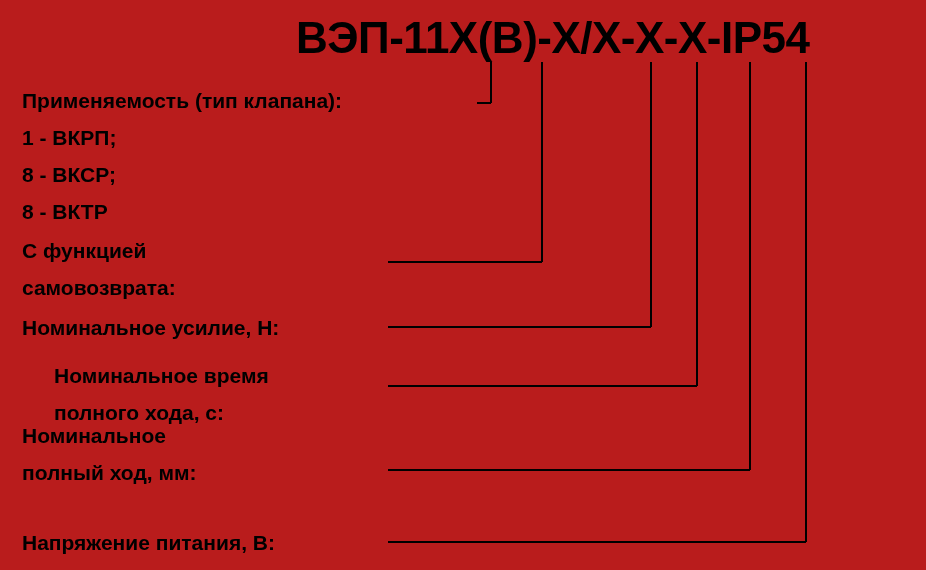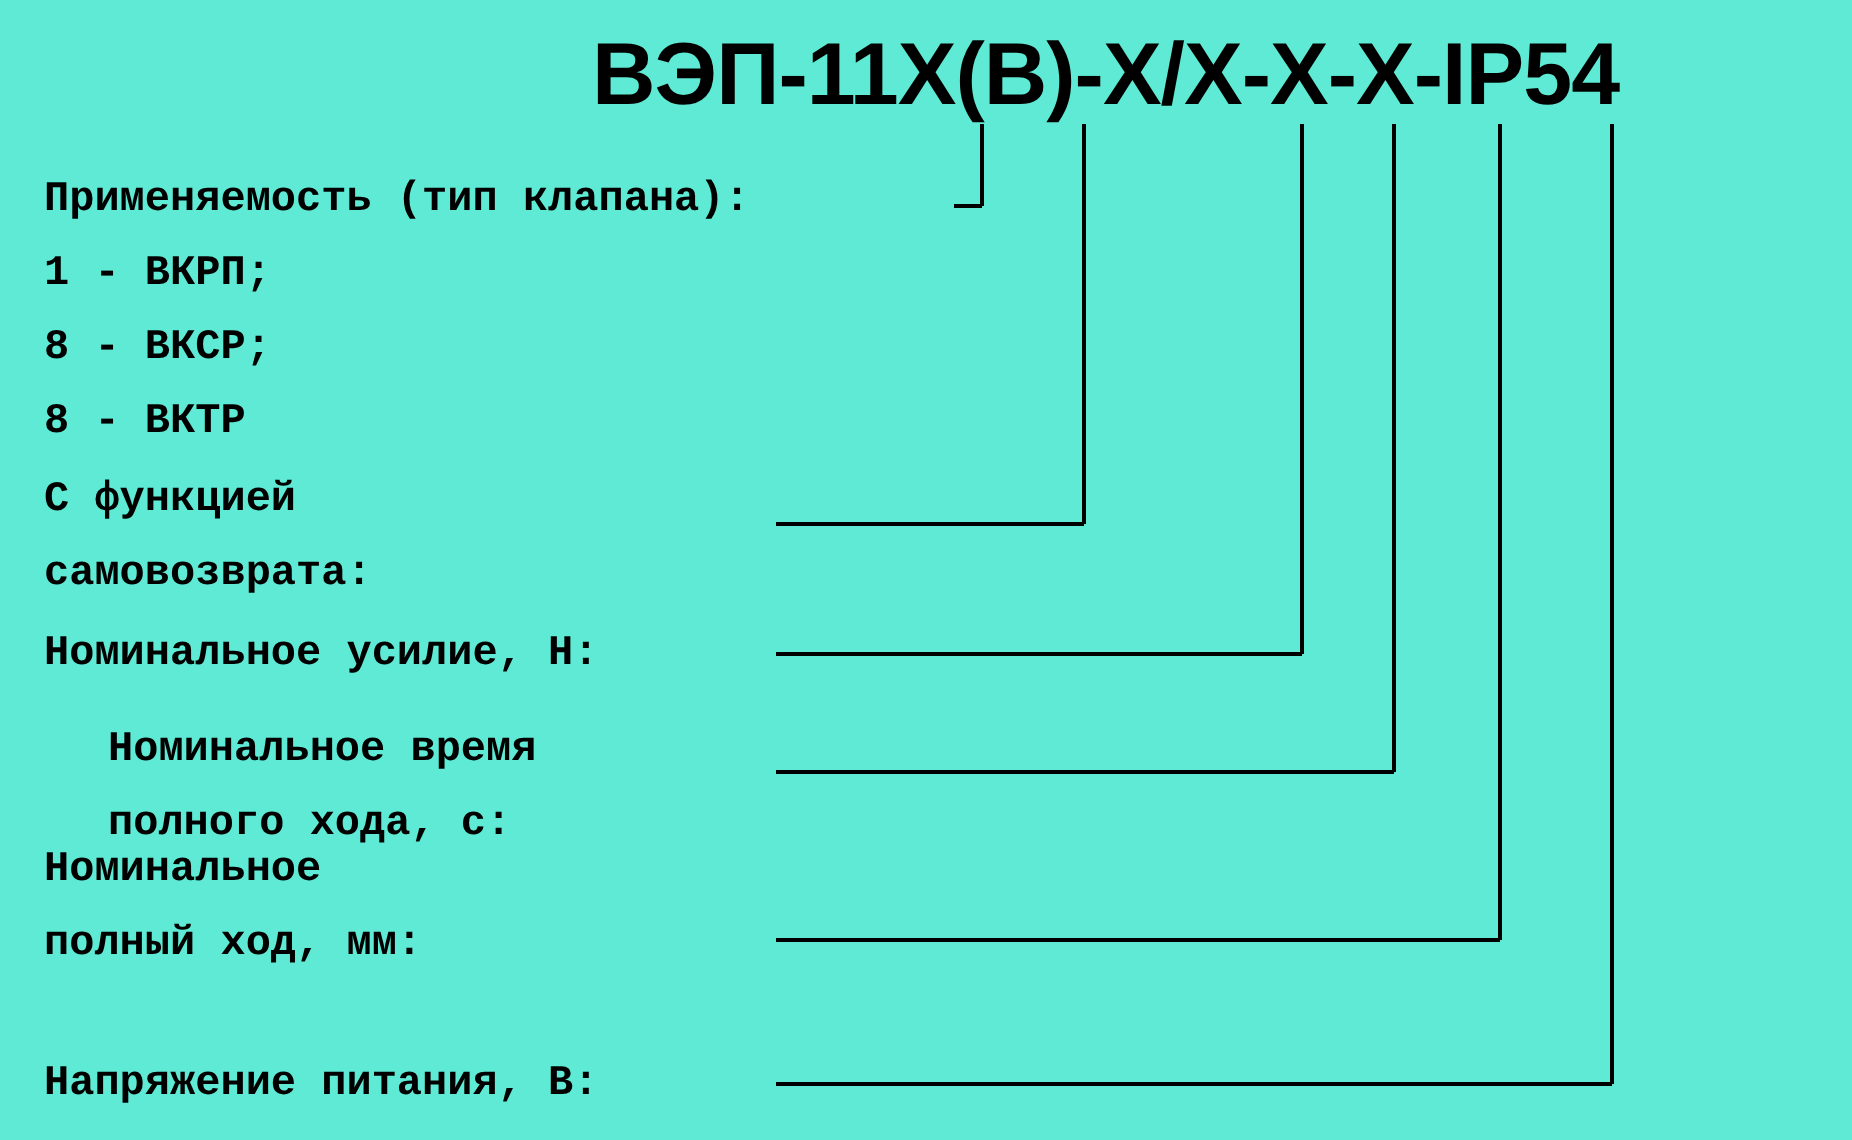--- a/index.html
+++ b/index.html
@@ -5,21 +5,21 @@
 <style>
   html, body {
     margin: 0;
     padding: 0;
     background: #ffffff;
   }
   #sheet {
     position: relative;
     width: 926px;
     height: 570px;
-    background: #5eead4;
+    background: #b91c1c;
     overflow: hidden;
     font-family: "Liberation Sans", "DejaVu Sans", sans-serif;
     color: #000000;
     -webkit-font-smoothing: none;
   }
 
   
   #designation-title {
     position: absolute;
     left: 296px;
@@ -34,21 +34,20 @@
   
   .label-block {
     position: absolute;
     font-size: 21px;
     font-weight: bold;
     line-height: 37px;
     white-space: nowrap;
   }
   .label-block .line {
     display: block;
-    font-family: Liberation Mono, monospace;
   }
 
   
   #leader-lines {
     position: absolute;
     left: 0;
     top: 0;
     width: 926px;
     height: 570px;
   }

